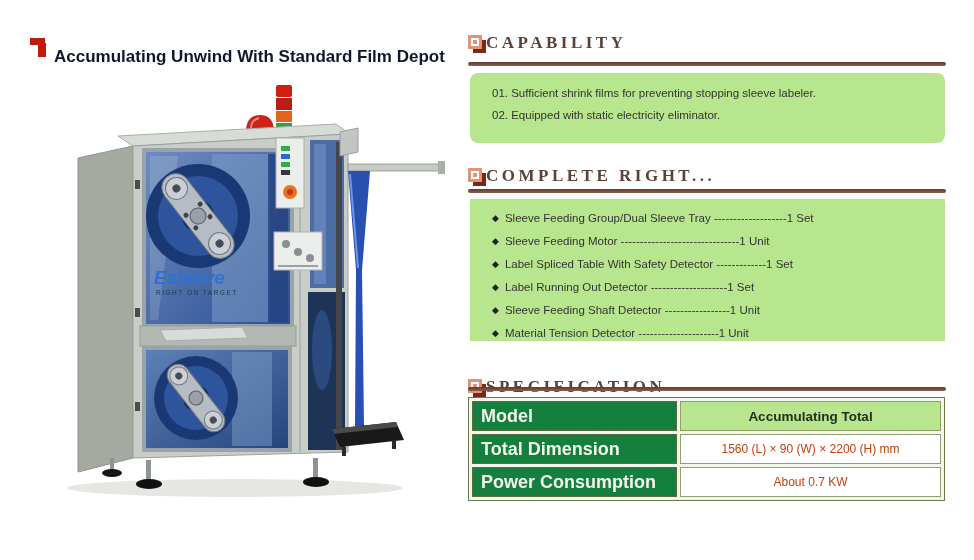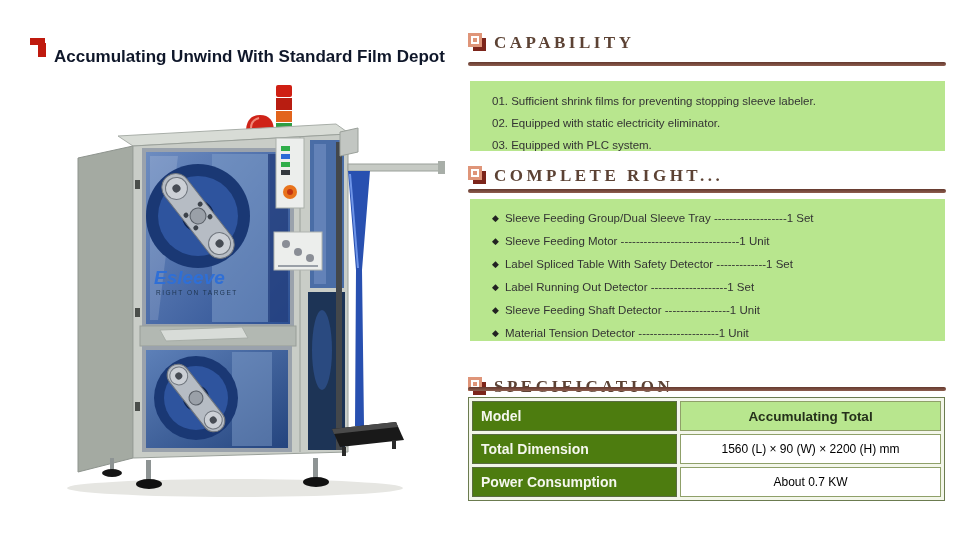--- a/index.html
+++ b/index.html
@@ -14,55 +14,55 @@
   .logo .bar  { position:absolute; left:0; top:0; width:15px; height:7px; background:#bf1a0e; }
   .logo .stem { position:absolute; left:8px; top:5px; width:8px; height:14px; background:#bf1a0e; }
   .page-title {
     position:absolute; left:54px; top:47px; width:400px;
     font-size:17px; font-weight:bold; color:#0f172a; letter-spacing:0;
   }
   .machine-wrap { position:absolute; left:60px; top:78px; width:392px; height:440px; }
   .machine-wrap svg { width:100%; height:100%; display:block; }
 
   
-  .sec-head { position:absolute; left:468px; display:flex; align-items:flex-start; gap:8px; height:20px; }
+  .sec-head { position:absolute; left:468px; display:flex; align-items:flex-end; gap:0; height:20px; }
   .sec-title {
     font-family:"Liberation Serif", serif; font-weight:bold; font-size:17px;
     letter-spacing:3.5px; color:#5c4234; white-space:nowrap;
   }
   .sec-icon { position:relative; width:18px; height:18px; flex:0 0 auto; }
   .sec-icon .sh   { position:absolute; right:0; bottom:0; width:13px; height:13px; background:#7c251b; }
   .sec-icon .face { position:absolute; left:0; top:0; width:14px; height:14px; background:#ffffff; border:3px solid #df9579; }
   .sec-icon .dot  { position:absolute; left:5px; top:5px; width:4px; height:4px; background:#df9579; }
 
   .rule {
     position:absolute; left:468px; width:478px; height:4px;
     background:linear-gradient(180deg,#64392e,#8d5d4e); border-radius:2px;
   }
 
   .green-box { position:absolute; left:470px; width:475px; background:#b8e68e; color:#333333; }
-  .cap-box { top:81px;  height:70px;  padding:9px 8px 0 22px; font-size:11.5px; }
+  .cap-box { top:73px;  height:70px;  padding:9px 8px 0 22px; font-size:11.5px;border-radius:8px; }
   .cap-box .cap-item { line-height:22px; white-space:nowrap; }
   .cw-box  { top:199px; height:142px; padding:8px 16px 0 22px; font-size:11.5px; }
   .cw-box .cw-item { line-height:23px; white-space:nowrap; }
   .diamond { font-size:9px; color:#222; margin-right:6px; vertical-align:1px; }
 
   .spec-table {
     position:absolute; left:468px; top:397px; width:477px;
     border-collapse:separate; border-spacing:3px;
     background:#f3f6ea; border:1px solid #6b7b4f;
   }
   .spec-table td { height:30px; }
   .spec-table td.lbl {
-    width:44%; background:#4d7c0f; border:1px solid #5a6c42;
-    color:#f5f7ee; font-weight:bold; font-size:14px; padding-left:8px;
+    width:44%; background:#15803d; border:1px solid #5a6c42;
+    color:#f5f7ee; font-weight:bold; font-size:18px; padding-left:8px;
   }
   .spec-table td.val {
     background:#ffffff; border:1px solid #8fa069; text-align:center;
-    color:#000000; font-size:12px;
+    color:#c2410c; font-size:12px;
   }
   .spec-table tr.hl td.val {
     background:#b8e68e; color:#25301b; font-weight:bold; font-size:13.5px;
   }
 </style>
 </head>
 <body>
 
 <div class="stage">
 
@@ -222,21 +222,20 @@
         <span class="sh"></span>
         <span class="face"></span>
         <span class="dot"></span>
       </span>
     <h2 class="sec-title">CAPABILITY</h2>
   </div>
   <div class="rule" style="top:62px"></div>
   <div class="green-box cap-box">
     <div class="cap-item">01. Sufficient shrink films for preventing stopping sleeve labeler.</div>
     <div class="cap-item">02. Equipped with static electricity eliminator.</div>
-    <div class="cap-item">03. Equipped with PLC system.</div>
   </div>
 
   <div class="sec-head" style="top:166px">
     <span class="sec-icon">
         <span class="sh"></span>
         <span class="face"></span>
         <span class="dot"></span>
       </span>
     <h2 class="sec-title">COMPLETE RIGHT...</h2>
   </div>

